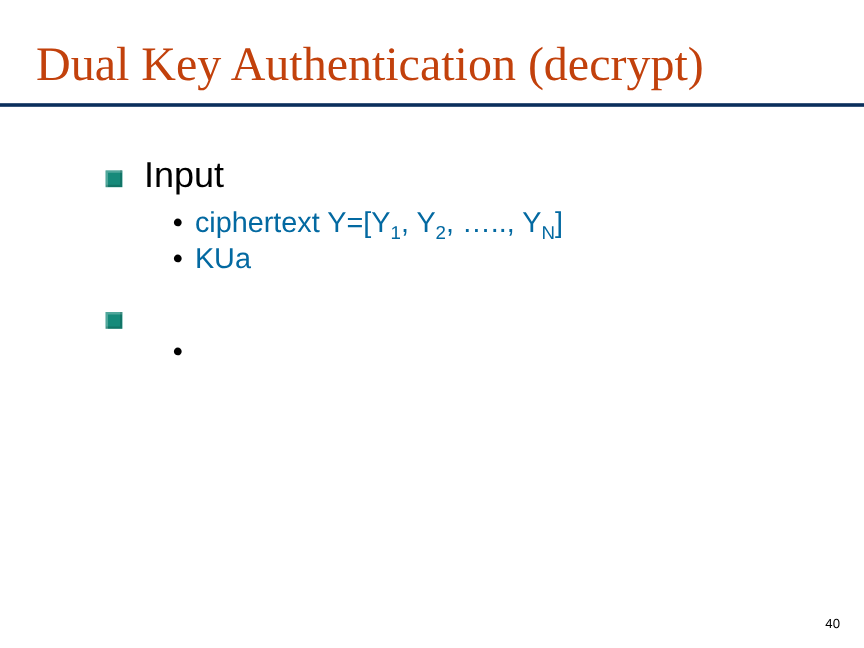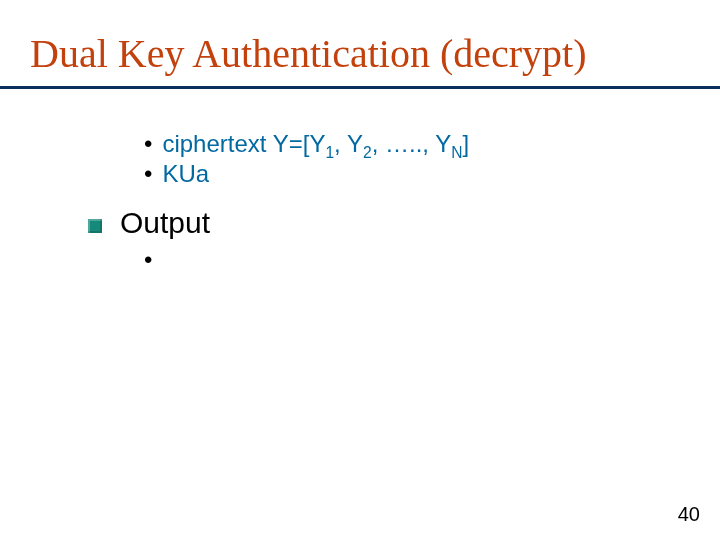--- a/index.html
+++ b/index.html
@@ -84,52 +84,55 @@
   sub {
     font-size: 0.65em;
     vertical-align: sub;
     line-height: 0;
   }
   .page-num {
     position: absolute;
     right: 20px;
     bottom: 14px;
     font-family: Arial, Helvetica, sans-serif;
-    font-size: 20px;
+    font-size: 11px;
     color: #000;
   }
 </style>
 </head>
 <body>
 
 <div class="slide">
 
   <div class="title">Dual Key Authentication (decrypt)</div>
   <div class="title-underline"></div>
 
   <div class="body">
 
+    <div class="level1">
+      <div class="bullet-sq"></div>
+      <div class="txt">Input</div>
+    </div>
     <div class="level2-group">
       <div class="level2">
         <div class="dot">•</div>
         <div class="txt">
           <span>ciphertext Y=[Y</span><sub>1</sub><span>, Y</span><sub>2</sub><span>, ….., Y</span><sub>N</sub><span>]</span>
         </div>
       </div>
       <div class="level2">
         <div class="dot">•</div>
         <div class="txt">
           <span>KUa</span>
         </div>
       </div>
     </div>
 
     <div class="level1">
       <div class="bullet-sq"></div>
-      <div class="txt">Output</div>
     </div>
     <div class="level2-group">
       <div class="level2">
         <div class="dot">•</div>
       </div>
     </div>
 
   </div>
 
   <div class="page-num">40</div>

